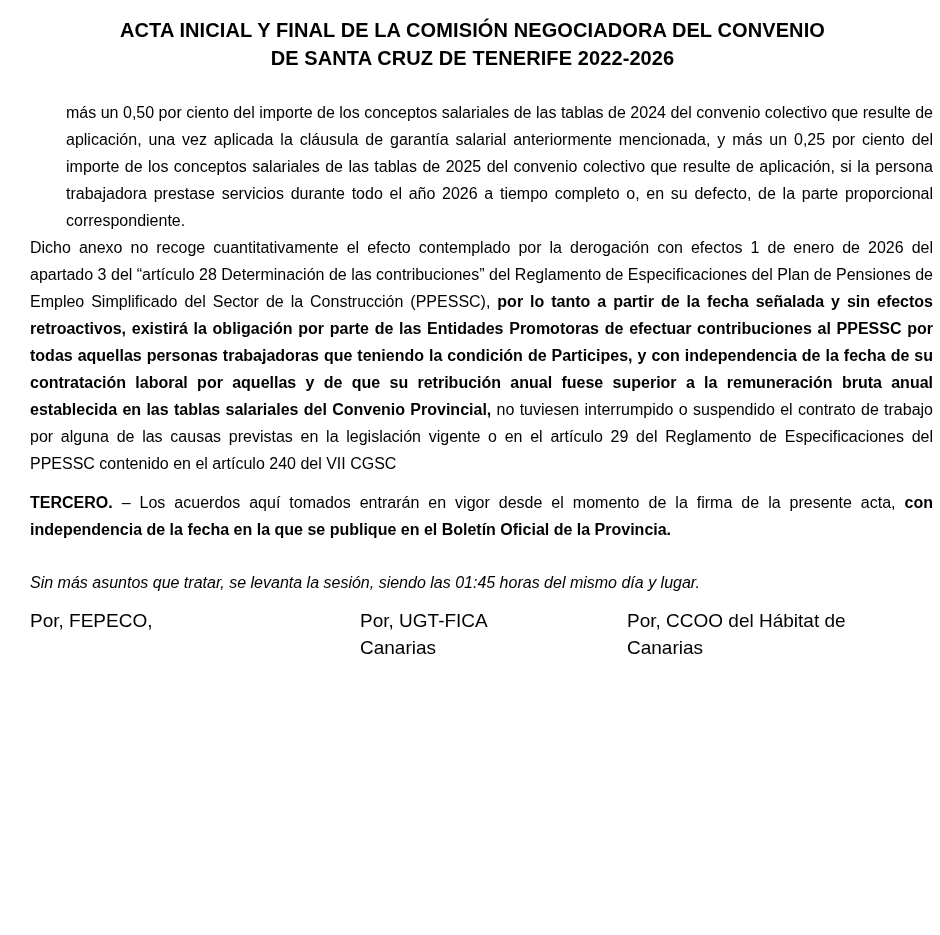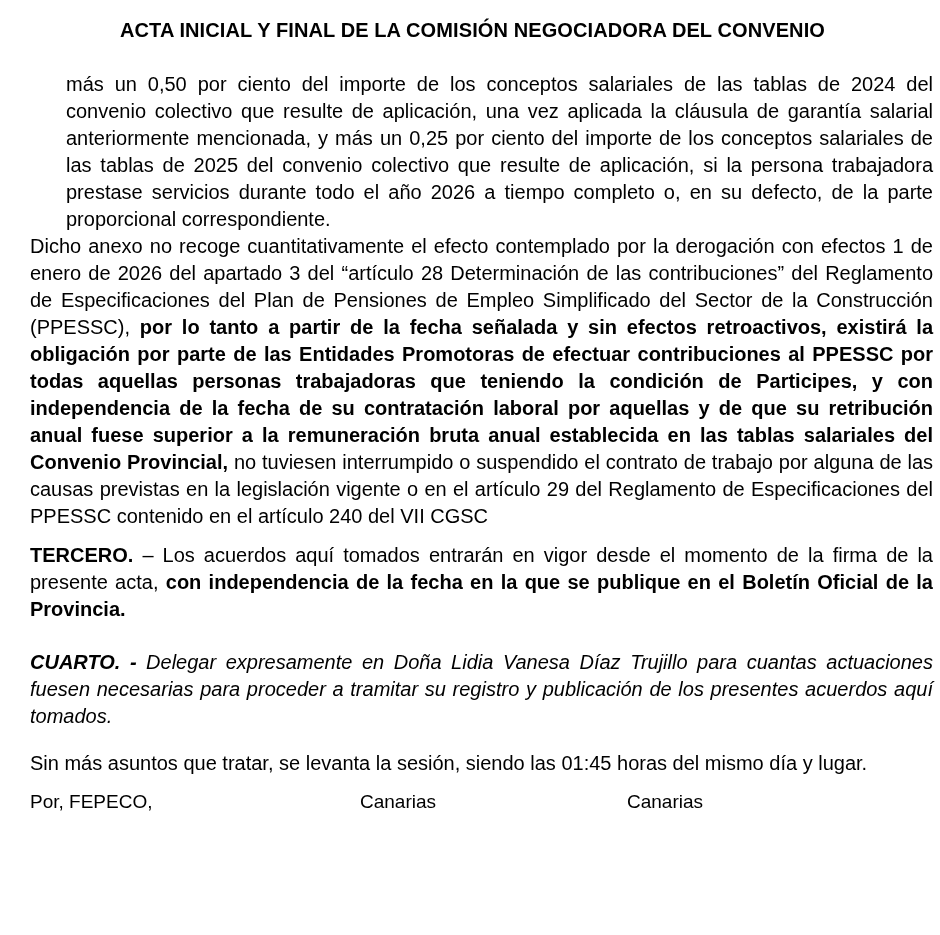--- a/index.html
+++ b/index.html
@@ -17,21 +17,21 @@
     background: #ffffff;
   }
   .title {
     text-align: center;
     font-weight: bold;
     font-size: 20px;
     line-height: 28px;
     margin: 0 18px 0 0;
     letter-spacing: 0.1px;
   }
-  .body-text { font-size: 20px; line-height: 27px; }
+  .body-text { font-size: 16px; line-height: 27px; }
   .para { margin: 0; text-align: justify; }
   .para.indented { margin-left: 36px; }
   #paragraphs .para:nth-child(1) { margin-top: 27px; }
   #paragraphs .para:nth-child(2) { margin-top: 0; }
   #paragraphs .para:nth-child(3) { margin-top: 12px; }
   #paragraphs .para:nth-child(4) { margin-top: 26px; font-style: italic; }
   #paragraphs .para:nth-child(5) { margin-top: 20px; }
   #paragraphs .para:nth-child(6) { margin-top: 13px; }
   .para b { font-weight: bold; }
   .signatures {
@@ -45,36 +45,38 @@
   .sig-col:nth-child(2) { width: 267px; }
   .sig-col:nth-child(3) { flex: 1; }
 </style>
 </head>
 <body>
 
 <div class="page">
 
   <div class="title">
     <div>ACTA INICIAL Y FINAL DE LA COMISIÓN NEGOCIADORA DEL CONVENIO</div>
+    <div>DE SANTA CRUZ DE TENERIFE 2022-2026</div>
   </div>
 
   <div id="paragraphs" class="body-text">
       <p class="para indented"><span>más un 0,50 por ciento del importe de los conceptos salariales de las tablas de 2024 del convenio colectivo que resulte de aplicación, una vez aplicada la cláusula de garantía salarial anteriormente mencionada, y más un 0,25 por ciento del importe de los conceptos salariales de las tablas de 2025 del convenio colectivo que resulte de aplicación, si la persona trabajadora prestase servicios durante todo el año 2026 a tiempo completo o, en su defecto, de la parte proporcional correspondiente.</span></p>
       <p class="para"><span>Dicho anexo no recoge cuantitativamente el efecto contemplado por la derogación con efectos 1 de enero de 2026 del apartado 3 del “artículo 28 Determinación de las contribuciones” del Reglamento de Especificaciones del Plan de Pensiones de Empleo Simplificado del Sector de la Construcción (PPESSC), </span><b>por lo tanto a partir de la fecha señalada y sin efectos retroactivos, existirá la obligación por parte de las Entidades Promotoras de efectuar contribuciones al PPESSC por todas aquellas personas trabajadoras que teniendo la condición de Participes, y con independencia de la fecha de su contratación laboral por aquellas y de que su retribución anual fuese superior a la remuneración bruta anual establecida en las tablas salariales del Convenio Provincial,</b><span> no tuviesen interrumpido o suspendido el contrato de trabajo por alguna de las causas previstas en la legislación vigente o en el artículo 29 del Reglamento de Especificaciones del PPESSC contenido en el artículo 240 del VII CGSC</span></p>
       <p class="para"><b>TERCERO.</b><span> – Los acuerdos aquí tomados entrarán en vigor desde el momento de la firma de la presente acta, </span><b>con independencia de la fecha en la que se publique en el Boletín Oficial de la Provincia.</b></p>
-      <p class="para"><b>CUARTO. -</b><span> Delegar expresamente en Doña Lidia Vanesa Díaz Trujillo para cuantas actuaciones fuesen necesarias para proceder a tramitar su registro y publicación de los presentes acuerdos aquí tomados.</span></p>
       <p class="para"><span>Sin más asuntos que tratar, se levanta la sesión, siendo las 01:45 horas del mismo día y lugar.</span></p>
     </div>
 
   <div class="signatures">
     <div class="sig-col">
       <div>Por, FEPECO,</div>
       <div></div>
     </div>
     <div class="sig-col">
+      <div>Por, UGT-FICA</div>
       <div>Canarias</div>
     </div>
     <div class="sig-col">
+      <div>Por, CCOO del Hábitat de</div>
       <div>Canarias</div>
     </div>
   </div>
 
 </div>
 
 </body></html>

